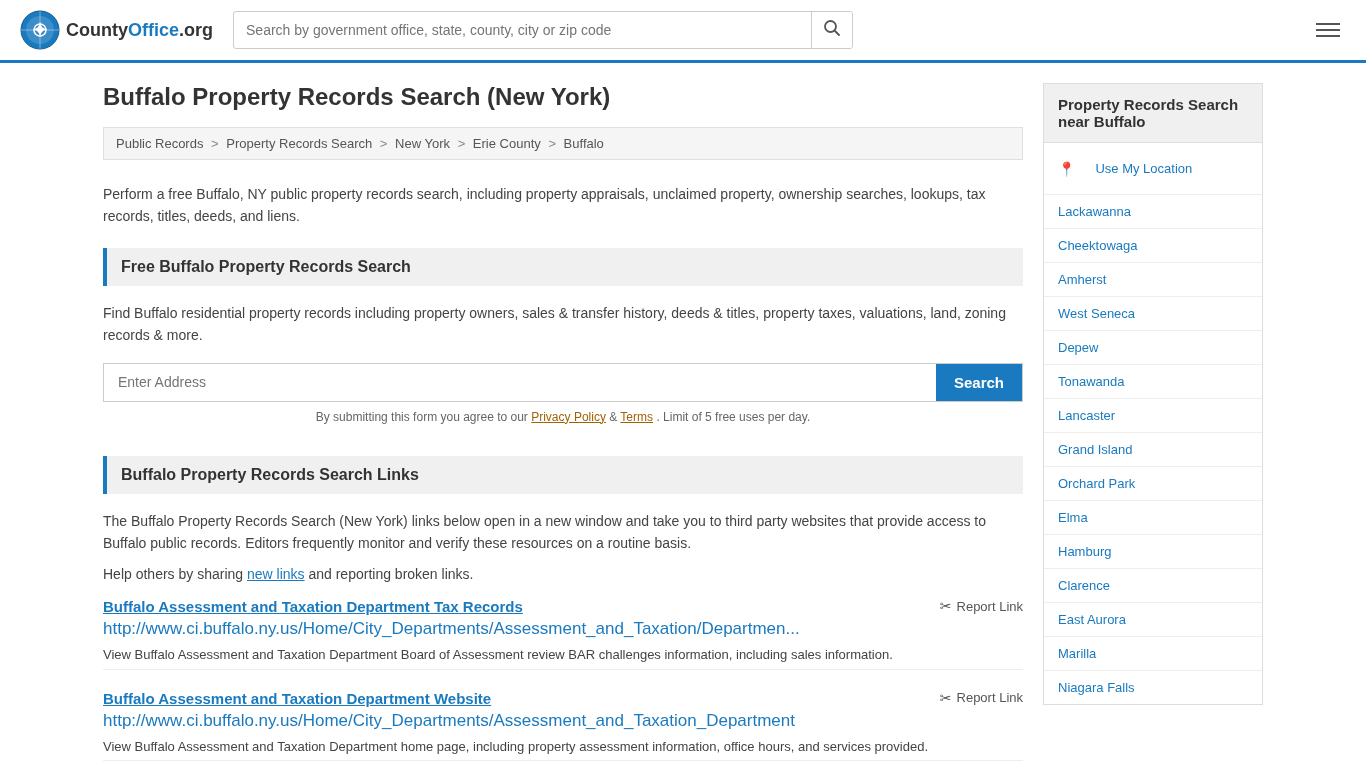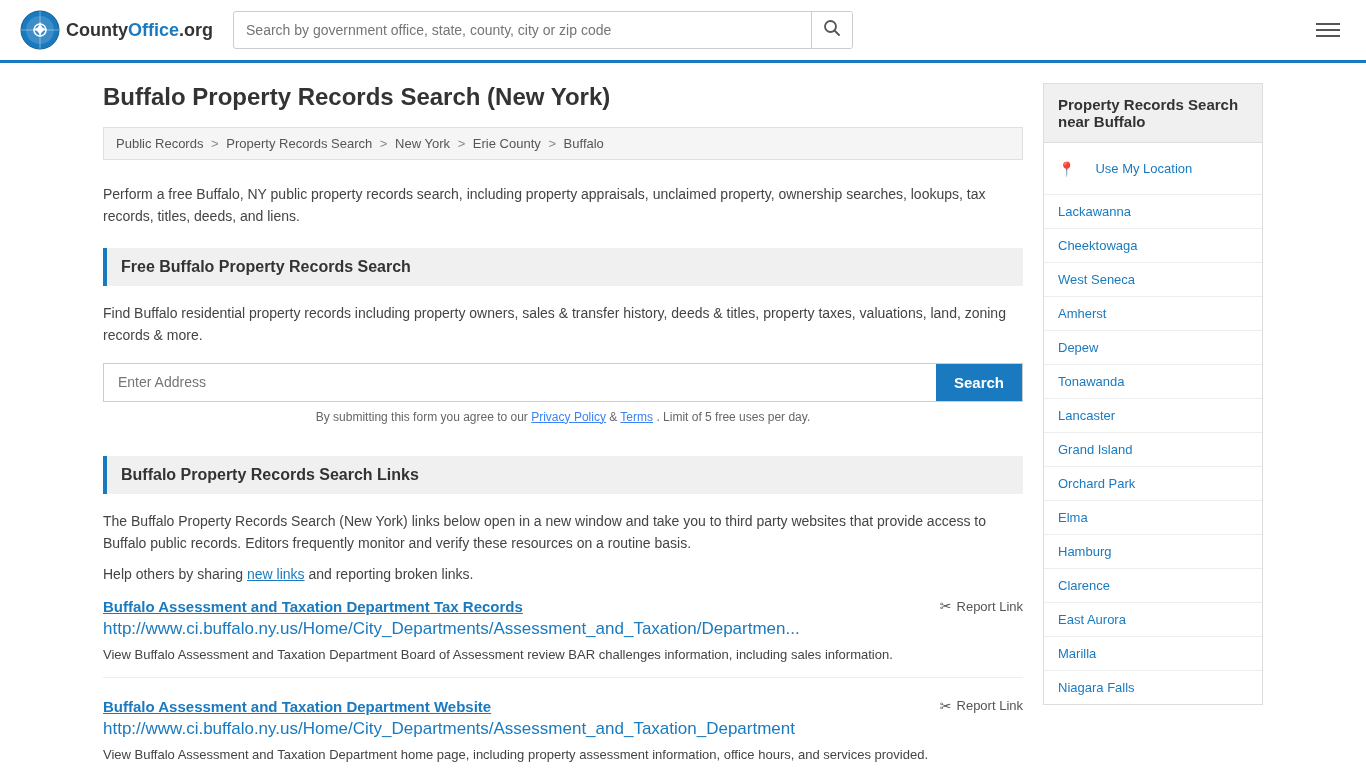--- a/index.html
+++ b/index.html
@@ -169,21 +169,21 @@
       font-size: 15px;
       font-weight: bold;
       cursor: pointer;
     }
     .search-disclaimer {
       font-size: 12px;
       color: #666;
       text-align: center;
     }
     .search-disclaimer a {
-      color: #3b82f6;
+      color: #a16207;
       text-decoration: underline;
     }
 
     
     .links-section {
       margin-bottom: 24px;
     }
     .links-desc {
       font-size: 14px;
       color: #444;
@@ -198,21 +198,21 @@
     .share-text a {
       color: #1a7abf;
       text-decoration: underline;
       cursor: pointer;
     }
 
     
     .record-item {
       margin-bottom: 20px;
       border-bottom: 1px solid #eee;
-      padding-bottom: 12px;
+      padding-bottom: 4px;
     }
     .record-header {
       display: flex;
       justify-content: space-between;
       align-items: flex-start;
       margin-bottom: 4px;
     }
     .record-title {
       font-size: 15px;
       font-weight: bold;
@@ -412,24 +412,24 @@
         </div>
       </li>
 
     <li>
           <a href="#">Lackawanna</a>
         </li>
         <li>
           <a href="#">Cheektowaga</a>
         </li>
         <li>
+          <a href="#">Amherst</a>
+        </li>
+        <li>
           <a href="#">West Seneca</a>
-        </li>
-        <li>
-          <a href="#">Amherst</a>
         </li>
         <li>
           <a href="#">Depew</a>
         </li>
         <li>
           <a href="#">Tonawanda</a>
         </li>
         <li>
           <a href="#">Lancaster</a>
         </li>

